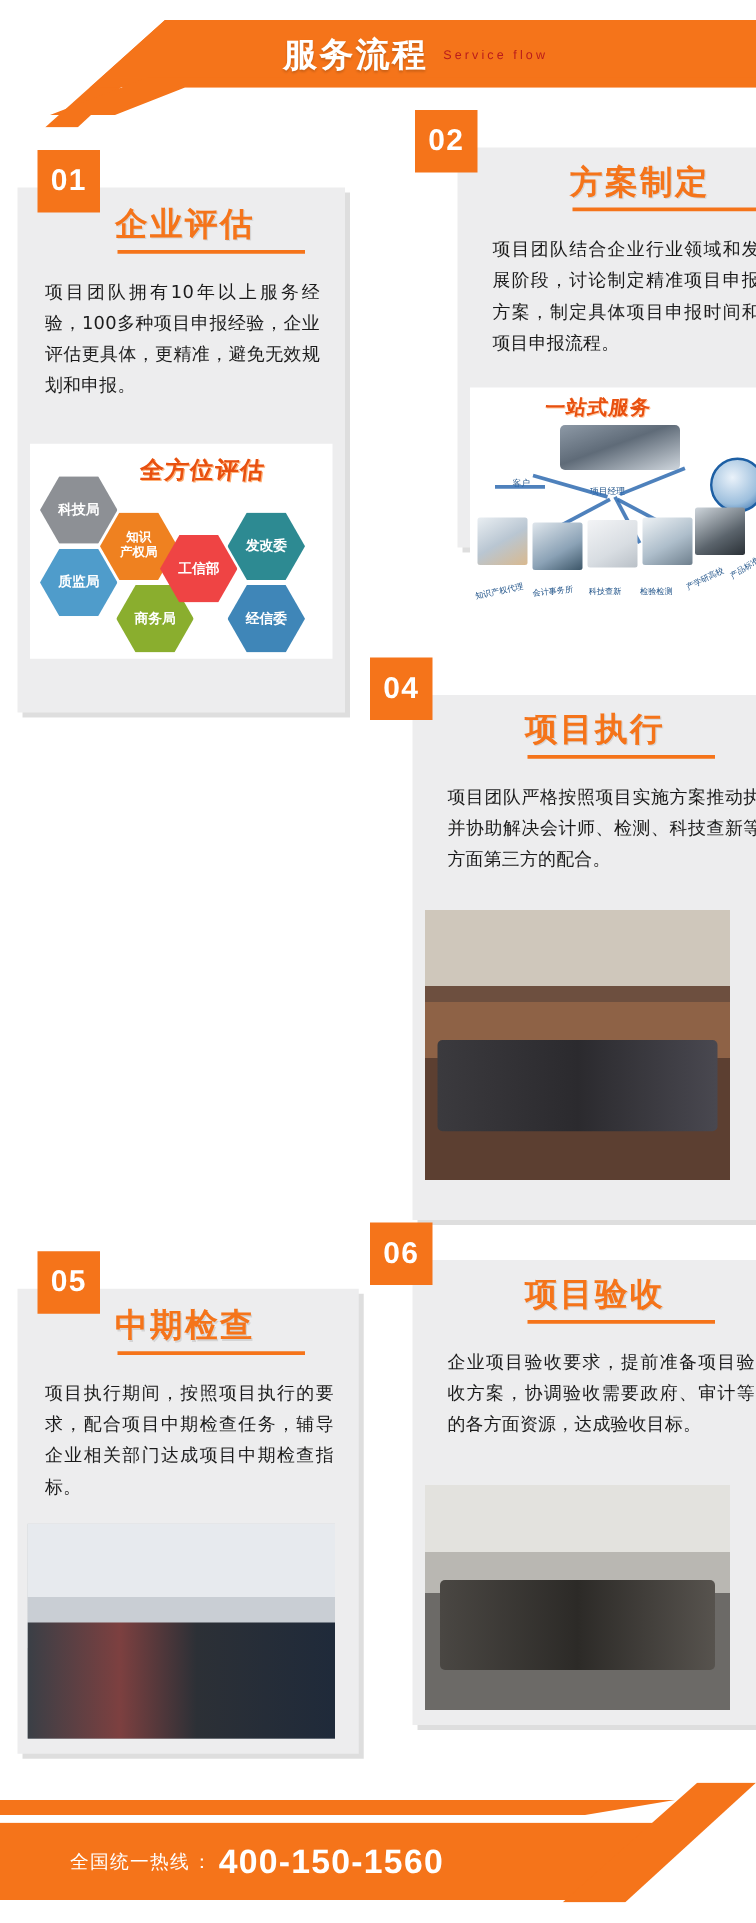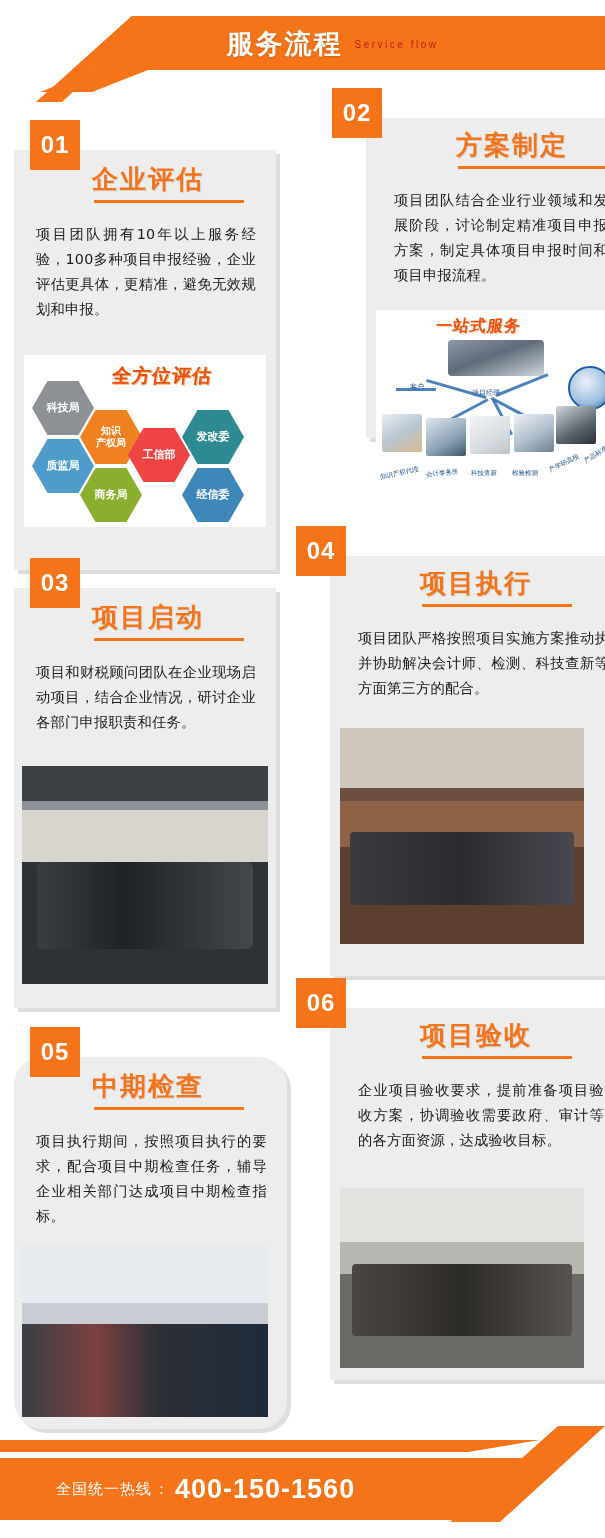--- a/index.html
+++ b/index.html
@@ -47,21 +47,21 @@
 
   .card{
     position:absolute;
     background:#EDEDEE;
     box-shadow:4px 4px 0 rgba(0,0,0,.13);
   }
   .c1{left:14px;  top:50px;  width:262px; height:420px;}
   .c2{left:330px; top:18px;  width:262px; height:320px;margin-left:36px;}
   .c3{left:14px;  top:488px; width:262px; height:420px;}
   .c4{left:330px; top:456px; width:314px; height:420px;}
-  .c5{left:14px;  top:957px; width:273px; height:372px;border-radius:28px;}
+  .c5{left:14px;  top:931px; width:273px; height:372px;}
   .c6{left:330px; top:908px; width:294px; height:372px;}
 
   .badge{
     position:absolute;
     width:50px;height:50px;
     background:#F5741A;
     color:#ffffff;
     font-size:24px;font-weight:bold;
     display:flex;align-items:center;justify-content:center;
     letter-spacing:1px;
@@ -225,21 +225,21 @@
       <div class="card-title title-l">企业评估</div>
       <div class="title-ul ul-l"></div>
       <div class="body-text bt-1">项目团队拥有10年以上服务经验，100多种项目申报经验，企业评估更具体，更精准，避免无效规划和申报。</div>
 
       <div class="hexwrap">
         <div class="hextitle">全方位评估</div>
 
         <div class="hex" style="left:8px;top:26px;background:#8d9095;">科技局</div>
         <div class="hex" style="left:8px;top:84px;background:#4f9ccb;">质监局</div>
         <div class="hex" style="left:56px;top:55px;background:#EF8120;font-size:10px;">知识<br>产权局</div>
-        <div class="hex" style="left:56px;top:113px;background:#8aae2e;">商务局</div>
+        <div class="hex" style="left:69px;top:113px;background:#8aae2e;">商务局</div>
         <div class="hex" style="left:104px;top:73px;background:#ef4444;">工信部</div>
         <div class="hex" style="left:158px;top:55px;background:#2d8a92;">发改委</div>
         <div class="hex" style="left:158px;top:113px;background:#3f86b8;">经信委</div>
       </div>
     </div>
 
     <div class="card c2">
       <div class="badge badge-r">02</div>
       <div class="card-title title-r">方案制定</div>
       <div class="title-ul ul-r"></div>
@@ -267,29 +267,20 @@
 
         <div class="oss-blbl" style="left:4px;transform:rotate(-12deg);">知识产权代理</div>
         <div class="oss-blbl" style="left:50px;transform:rotate(-6deg);">会计事务所</div>
         <div class="oss-blbl" style="left:95px;">科技查新</div>
         <div class="oss-blbl" style="left:136px;">检验检测</div>
         <div class="oss-blbl" style="left:172px;bottom:14px;transform:rotate(-26deg);">产学研高校</div>
         <div class="oss-blbl" style="left:206px;bottom:26px;transform:rotate(-32deg);">产品标准备案</div>
       </div>
     </div>
 
-    <div class="card c3">
-      <div class="badge badge-l">03</div>
-      <div class="card-title title-l">项目启动</div>
-      <div class="title-ul ul-l"></div>
-      <div class="body-text bt-1">项目和财税顾问团队在企业现场启动项目，结合企业情况，研讨企业各部门申报职责和任务。</div>
-      <div class="photo" style="left:8px;top:178px;width:246px;height:218px;">
-        <div class="ph-meeting-a"></div>
-      </div>
-    </div>
 
     <div class="card c4">
       <div class="badge badge-r">04</div>
       <div class="card-title title-r">项目执行</div>
       <div class="title-ul ul-r"></div>
       <div class="body-text bt-2">项目团队严格按照项目实施方案推动执行并协助解决会计师、检测、科技查新等更方面第三方的配合。</div>
       <div class="photo" style="left:10px;top:172px;width:244px;height:216px;">
         <div class="ph-meeting-b"></div>
       </div>
     </div>

